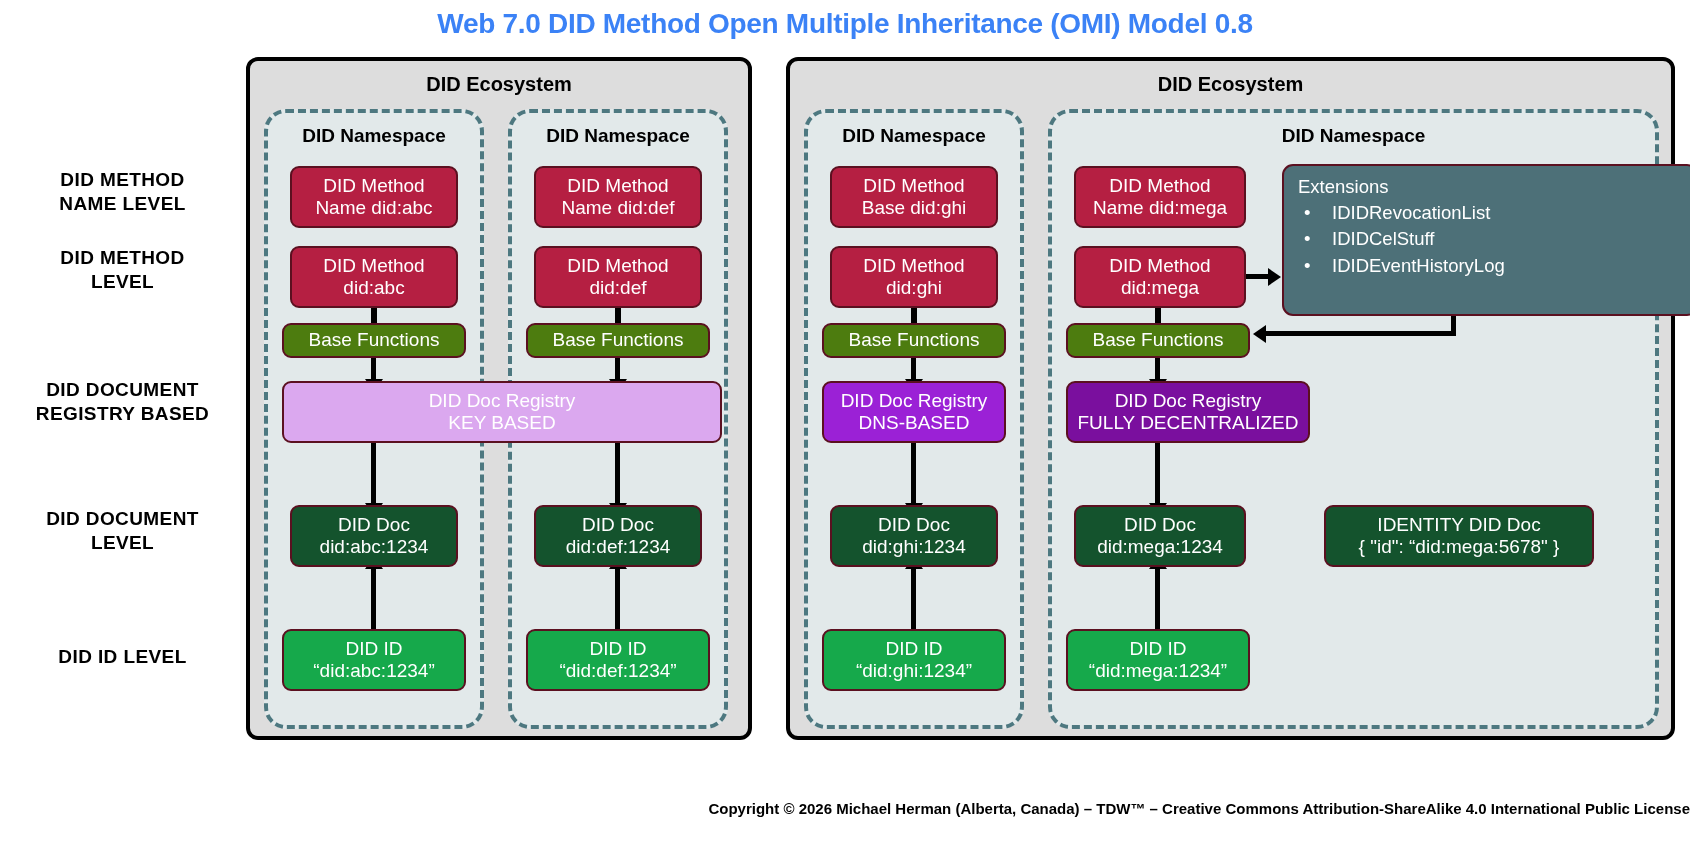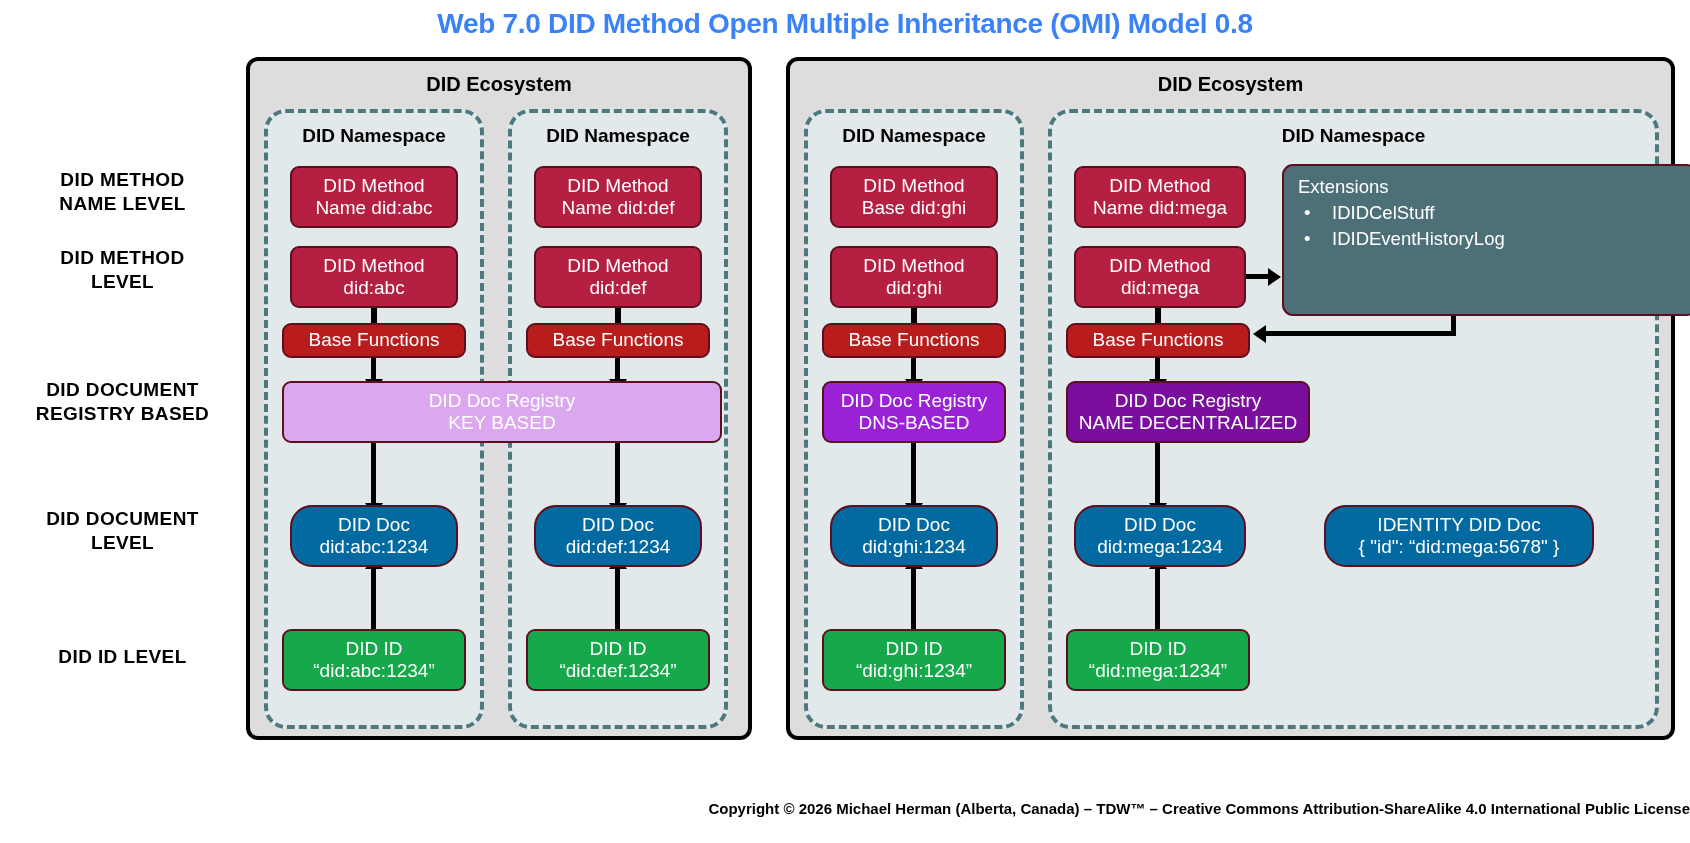--- a/index.html
+++ b/index.html
@@ -89,25 +89,25 @@
     align-items: center;
     justify-content: center;
     text-align: center;
     line-height: 1.18;
     font-size: 19px;
     z-index: 3;
   }
   .node .l2 { display: block; }
 
   .crimson  { background: #b51f42; }
-  .slate    { background: #b91c1c; }
+  .slate    { background: #4d7c0f; }
   .lilac    { background: #dba8ef; }
   .violet   { background: #9b21d6; }
   .deeppurple { background: #7a0f9e; }
-  .blue     { background: #0369a1; border-radius: 22px; }
+  .blue     { background: #14532d; }
   .green    { background: #16a94b; }
 
   .ext-box {
     position: absolute;
     border-radius: 11px;
     border: 2px solid #5b1020;
     background: #4d7078;
     color: #fff;
     z-index: 3;
     padding: 10px 12px 8px 14px;
@@ -326,39 +326,40 @@
     <span class="l2">Name did:mega</span>
   </div>
   <div class="node crimson" style="left:284px; top:185px; width:172px; height:62px;">
     <span>DID Method</span>
     <span class="l2">did:mega</span>
   </div>
 
   <div class="ext-box" style="left:492px; top:103px; width:416px; height:152px;">
     <div class="ext-title">Extensions</div>
     <ul class="ext-list">
+      <li>IDIDRevocationList</li>
       <li>IDIDCelStuff</li>
       <li>IDIDEventHistoryLog</li>
     </ul>
   </div>
 
   <div class="arrow-h right" style="left:456px; top:213px; width:24px;"></div>
 
   <div class="stub" style="left:661px; top:255px; height:19px; width:5px;"></div>
   <div class="arrow-h left" style="left:474px; top:270px; width:192px;"></div>
 
   <div class="stub" style="left:365px; top:247px; height:15px;"></div>
   <div class="node slate" style="left:276px; top:262px; width:184px; height:35px;">
     <span>Base Functions</span>
   </div>
   <div class="arrow-v down" style="left:365px; top:297px; height:23px;"></div>
 
   <div class="node deeppurple" style="left:276px; top:320px; width:244px; height:62px;">
     <span>DID Doc Registry</span>
-    <span class="l2">NAME DECENTRALIZED</span>
+    <span class="l2">FULLY DECENTRALIZED</span>
   </div>
   <div class="arrow-v down" style="left:365px; top:382px; height:62px;"></div>
   <div class="node blue" style="left:284px; top:444px; width:172px; height:62px;">
     <span>DID Doc</span>
     <span class="l2">did:mega:1234</span>
   </div>
   <div class="arrow-v up" style="left:365px; top:506px; height:62px;"></div>
   <div class="node green" style="left:276px; top:568px; width:184px; height:62px;">
     <span>DID ID</span>
     <span class="l2">“did:mega:1234”</span>

